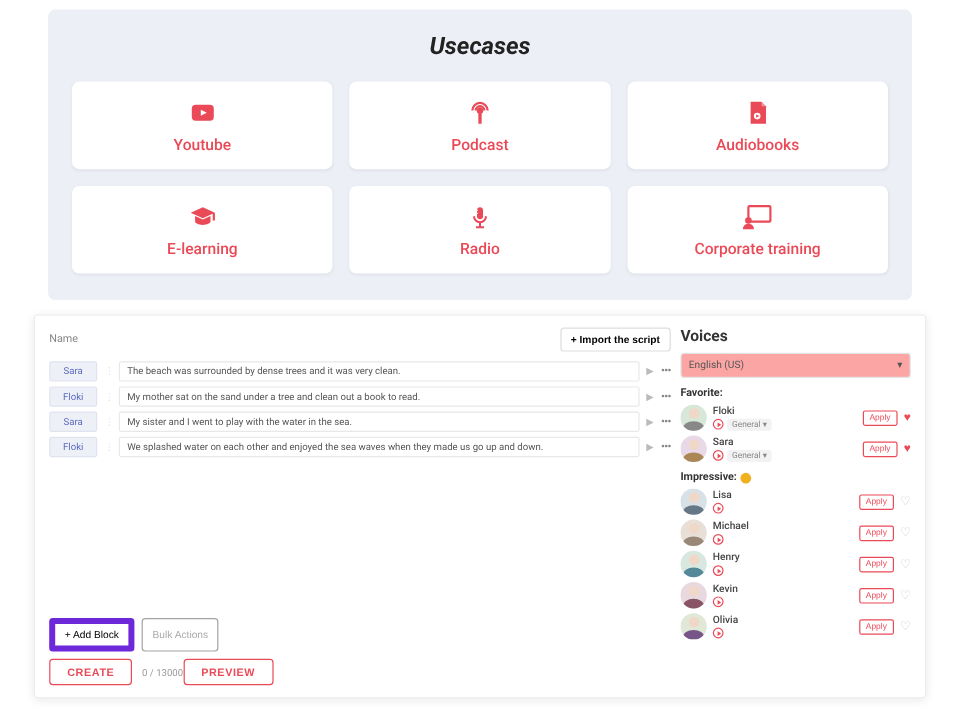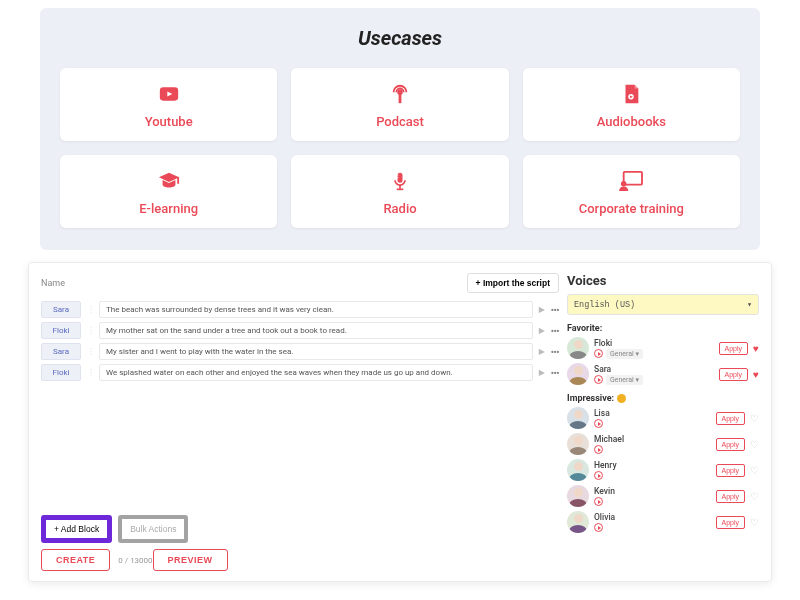--- a/index.html
+++ b/index.html
@@ -24,28 +24,28 @@
     .script-row { display:flex; align-items:center; gap:6px; }
     .speaker-tag { width:40px; font-size:8px; color:#5a6abf; background:#eef0f8; border:1px solid #dfe3f0; padding: 3px 3px; border-radius:2px; text-align:center; flex-shrink:0;}
     .drag-handle { color:#ddd; font-size:8px; flex-shrink:0; width:6px; text-align:center;}
     .line-text { flex:1; background:#fff; border:1px solid #e8e8e8; padding:3px 6px; font-size:8px; color:#555; border-radius:2px; }
     .play-mini { color:#bbb; cursor:pointer; font-size:8px; flex-shrink:0;}
     .more-mini { color:#888; font-weight:700; cursor:pointer; font-size:9px; flex-shrink:0; letter-spacing:-0.5px;}
     
     .left-footer { margin-top:auto; display:flex; flex-direction:column; gap:6px; }
     .footer-row1 { display:flex; gap:6px; }
     .add-block-btn { border:5px solid #6d28d9; background:#fff; padding:4px 8px; font-size:8.5px; border-radius:3px; cursor:pointer; font-weight:500;}
-    .bulk-btn { border:4px solid #a3a3a3; background:#fff; color:#aaa; padding:4px 8px; font-size:8.5px; border-radius:3px; cursor:pointer;}
+    .bulk-btn { border:1px solid #a3a3a3; background:#fff; color:#aaa; padding:4px 8px; font-size:8.5px; border-radius:3px; cursor:pointer;}
     .footer-row2 { display:flex; justify-content:flex-start; align-items:center; }
     .create-btn { border:1px solid #ea4a57; color:#ea4a57; background:#fff; padding:5px 14px; font-size:9px; font-weight:600; border-radius:3px; cursor:pointer; letter-spacing:0.5px;}
     .counter { font-size:8px; color:#999; }
     .preview-btn { border:1px solid #ea4a57; color:#ea4a57; background:#fff; padding:5px 14px; font-size:9px; font-weight:600; border-radius:3px; cursor:pointer; letter-spacing:0.5px;}
     
     .voices-title { font-size:13px; font-weight:700; color:#333; margin-bottom:6px; }
-    .lang-select { width:100%; border:1px solid #e3e3e3; background:#fef9c3; padding:4px 6px; font-size:8.5px; color:#555; border-radius:3px; margin-bottom:8px; display:flex; justify-content:space-between; align-items:center; cursor:pointer;font-family:Liberation Mono, monospace;}
+    .lang-select { width:100%; border:1px solid #e3e3e3; background:#fca5a5; padding:4px 6px; font-size:8.5px; color:#555; border-radius:3px; margin-bottom:8px; display:flex; justify-content:space-between; align-items:center; cursor:pointer;}
     .section-label { font-size:9px; font-weight:700; color:#333; margin-bottom:4px; display:flex; align-items:center; gap:3px;}
     .voice-list { display:flex; flex-direction:column; gap:4px; margin-bottom:8px; overflow:hidden;}
     .voice-row { display:flex; align-items:center; gap:5px; }
     .avatar { width:22px; height:22px; border-radius:50%; background:#d8e8d8; flex-shrink:0; position:relative; overflow:hidden;}
     .avatar::before{content:""; position:absolute; width:9px; height:9px; background:#f0d8c8; border-radius:50%; top:3px; left:6.5px;}
     .avatar::after{content:""; position:absolute; width:18px; height:12px; background:#888; border-radius:50% 50% 0 0; bottom:-4px; left:2px;}
     .avatar.c2{background:#e8d8e8;} .avatar.c2::after{background:#a85;}
     .avatar.c3{background:#d8e0e8;} .avatar.c3::after{background:#678;}
     .avatar.c4{background:#e8e0d8;} .avatar.c4::after{background:#987;}
     .avatar.c5{background:#d8e8e0;} .avatar.c5::after{background:#589;}
@@ -145,21 +145,21 @@
       <div class="script-row">
         <span class="speaker-tag">Sara</span>
         <span class="drag-handle">⋮</span>
         <div class="line-text">The beach was surrounded by dense trees and it was very clean.</div>
         <span class="play-mini">▶</span>
         <span class="more-mini">•••</span>
       </div>
       <div class="script-row">
         <span class="speaker-tag">Floki</span>
         <span class="drag-handle">⋮</span>
-        <div class="line-text">My mother sat on the sand under a tree and took out a book to read.</div>
+        <div class="line-text">My mother sat on the sand under a tree and clean out a book to read.</div>
         <span class="play-mini">▶</span>
         <span class="more-mini">•••</span>
       </div>
       <div class="script-row">
         <span class="speaker-tag">Sara</span>
         <span class="drag-handle">⋮</span>
         <div class="line-text">My sister and I went to play with the water in the sea.</div>
         <span class="play-mini">▶</span>
         <span class="more-mini">•••</span>
       </div>

